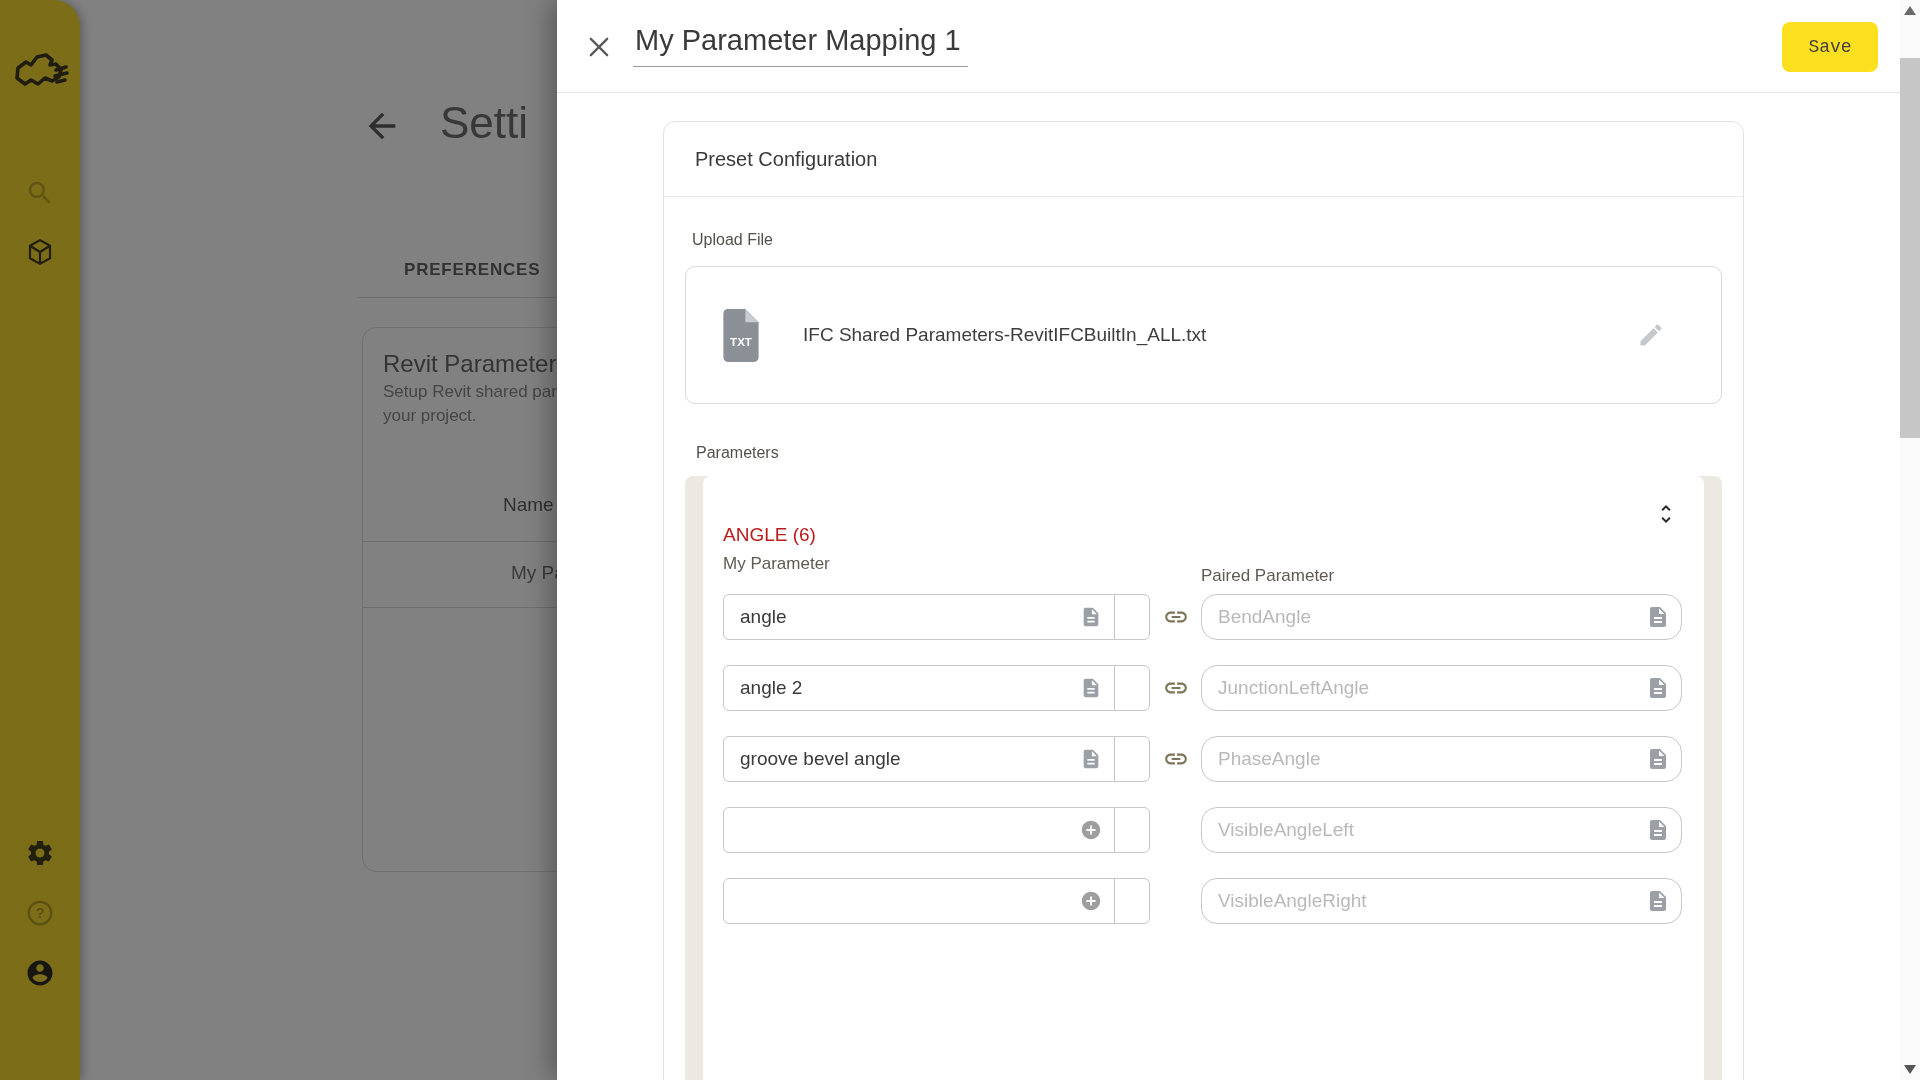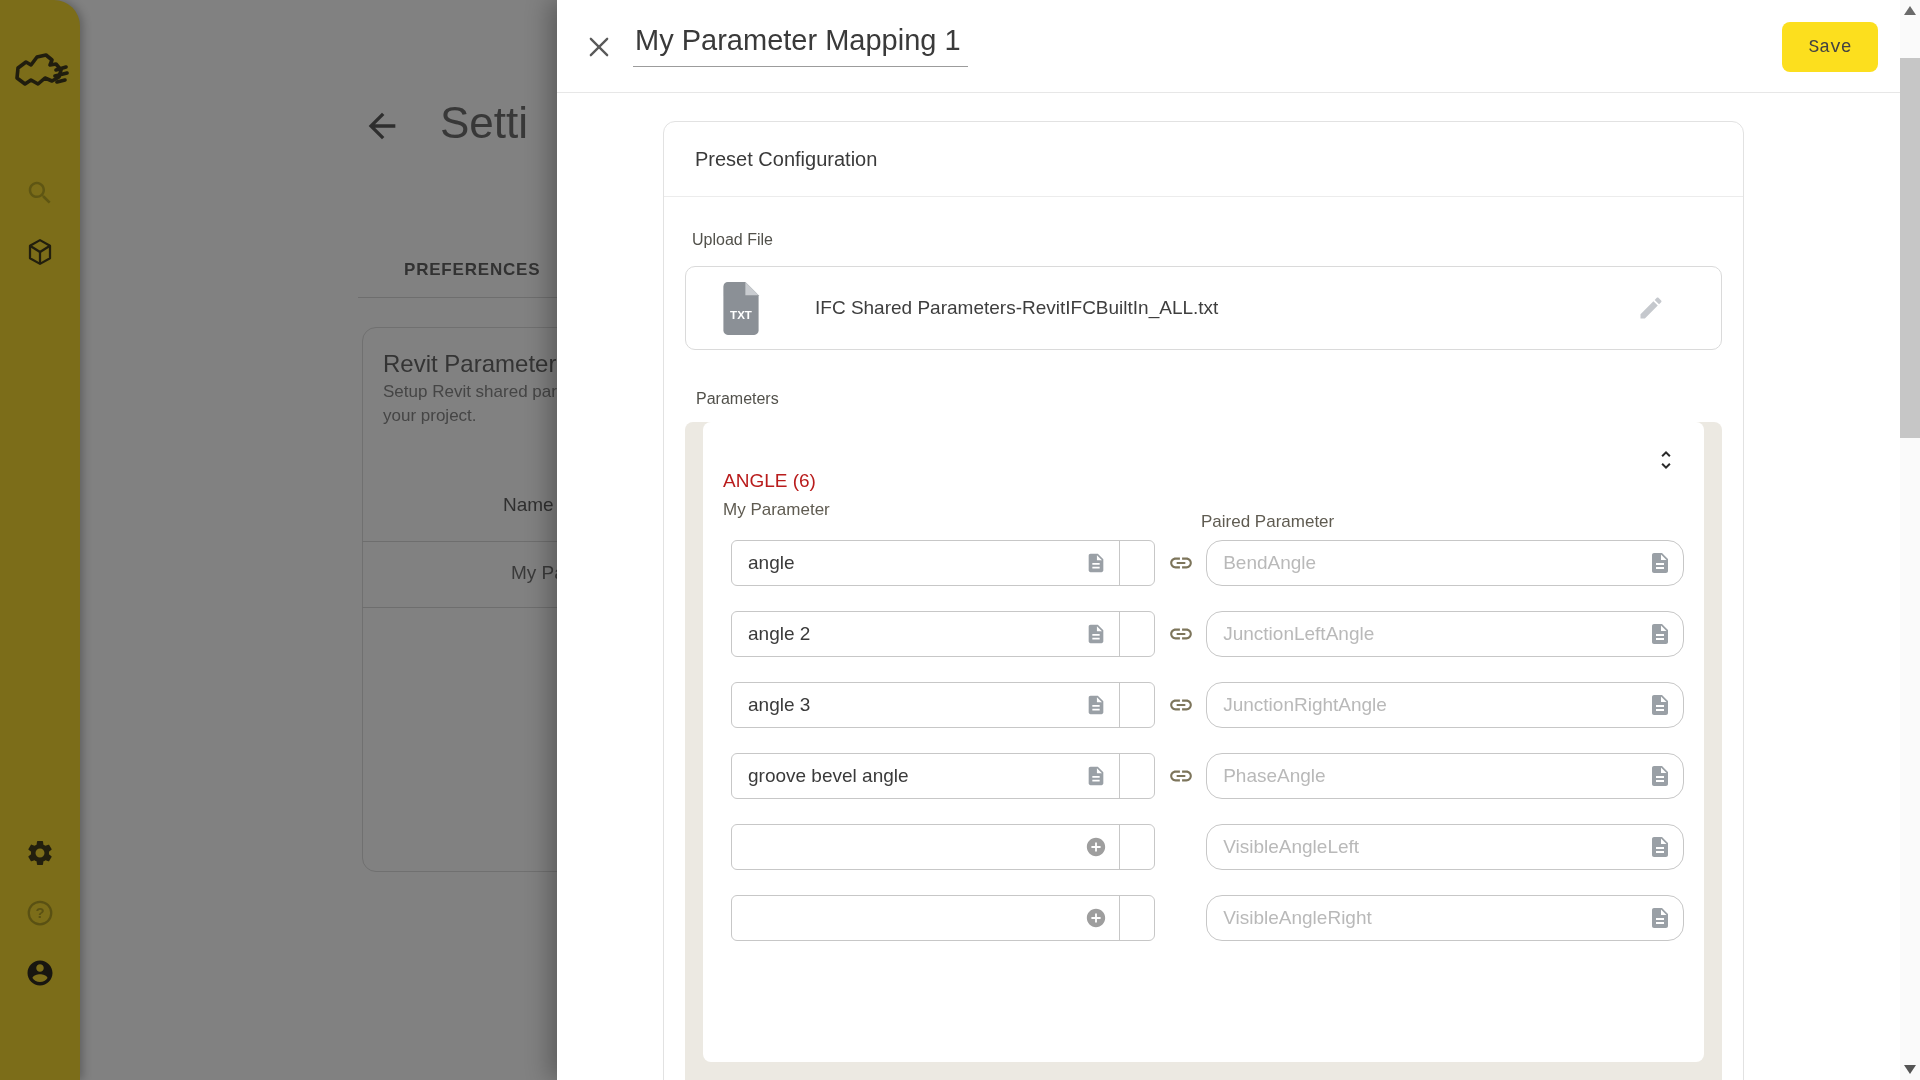--- a/index.html
+++ b/index.html
@@ -39,39 +39,39 @@
                  font-family:"Liberation Sans", sans-serif; background:transparent; }
   .save-btn { position:absolute; right:42px; top:22px; width:96px; height:50px; background:#FCDF1E;
               border:none; border-radius:8px; font-size:18px; font-weight:500; color:#424242;
               cursor:pointer; font-family:Liberation Mono, monospace; }
 
   .preset-card { position:absolute; left:106px; top:121px; width:1081px; height:1010px;
                  border:1px solid #e2e2e2; border-radius:12px; background:#fff; overflow:hidden; }
   .preset-header { height:75px; display:flex; align-items:center; padding-left:31px;
                    border-bottom:1px solid #ececec; font-size:20px; color:#3a3a3a; }
   .upload-label { margin:34px 0 0 28px; font-size:16px; color:#52514b; }
-  .upload-card { margin:17px 21px 0 21px; height:84px; border:1px solid #dadada; border-radius:10px;
-                 display:flex; align-items:center;gap:12px; }
+  .upload-card { margin:17px 21px 0 21px; height:138px; border:1px solid #dadada; border-radius:10px;
+                 display:flex; align-items:center; }
   .txt-icon { margin-left:33px; flex:none; }
   .filename { margin-left:40px; font-size:19px; color:#3e3e3e; }
   .pencil-btn { margin-left:auto; margin-right:56px; width:28px; height:28px; color:#c5c8cd; cursor:pointer; }
   .params-label { margin:40px 0 0 32px; font-size:16px; color:#52514b; }
   .group-box { margin:14px 21px 0 21px; height:720px; background:#ECE9E2; border-radius:8px; overflow:hidden; }
   .group-header { height:74px; display:flex; align-items:center; justify-content:space-between;
                   padding:0 26px 0 19px; }
   .group-title { font-size:20px; color:#2f2c25; }
   .unfold-btn { width:26px; height:26px; color:#2b2b2b; cursor:pointer; }
   .angle-card { margin:0 18px; background:#ffffff; border-radius:8px; padding:14px 20px 30px 20px; height:640px; }
   .angle-header { height:50px; display:flex; align-items:center; justify-content:space-between; padding-right:4px; }
   .angle-title { font-size:19px; color:#b91c1c;margin-top:40px; }
   .cols-row { display:flex; margin-top:14px; margin-bottom:20px; }
   .col-my { width:427px; font-size:17px; color:#5f5b51; }
   .col-paired { margin-left:51px; width:481px; font-size:17px; color:#5f5b51; position:relative; top:12px; }
 
-  .param-row { display:flex; align-items:center; height:46px; margin-bottom:25px;margin-left:8px; }
+  .param-row { display:flex; align-items:center; height:46px; margin-bottom:25px; }
   .my-group { width:427px; height:46px; border:1px solid #c7c7c7; border-radius:6px;
               display:flex; align-items:center; overflow:hidden; background:#fff; }
   .my-group input { flex:1; min-width:0; border:none; outline:none; height:100%; padding-left:16px;
                     font-size:19px; color:#3a3a3a; font-family:"Liberation Sans", sans-serif; background:transparent; }
   .doc-slot { width:46px; height:100%; display:flex; align-items:center; justify-content:center;
               color:#9aa0a6; cursor:pointer; flex:none; }
   .plus-slot { color:#9e9e9e; }
   .group-divider { width:1px; height:100%; background:#c7c7c7; flex:none; }
   .end-spacer { width:34px; height:100%; flex:none; }
   .link-slot { width:51px; display:flex; align-items:center; justify-content:center;
@@ -255,63 +255,38 @@
           <div class="paired-wrap">
             <input type="text" placeholder="JunctionLeftAngle" style="">
             <span class="paired-doc">
               <svg width="24" height="24" viewBox="0 0 24 24" fill="currentColor">
                   <path d="M14 2H6c-1.1 0-1.99.9-1.99 2L4 20c0 1.1.89 2 1.99 2H18c1.1 0 2-.9 2-2V8l-6-6zm2 16H8v-2h8v2zm0-4H8v-2h8v2zm-3-5V3.5L18.5 9H13z"></path>
                 </svg>
             </span>
           </div>
         </div>
 
-        <div class="param-row">
-          <div class="my-group">
-            <input type="text" value="angle 3" style="">
+
+        <div class="param-row">
+          <div class="my-group">
+            <input type="text" value="groove bevel angle" style="">
             <span class="doc-slot">
               <svg width="22" height="22" viewBox="0 0 24 24" fill="currentColor">
                   <path d="M14 2H6c-1.1 0-1.99.9-1.99 2L4 20c0 1.1.89 2 1.99 2H18c1.1 0 2-.9 2-2V8l-6-6zm2 16H8v-2h8v2zm0-4H8v-2h8v2zm-3-5V3.5L18.5 9H13z"></path>
                 </svg>
             </span>
             <span class="group-divider"></span>
             <span class="end-spacer"></span>
           </div>
           <span class="link-slot">
             <svg width="26" height="26" viewBox="0 0 24 24" fill="currentColor">
                 <path d="M3.9 12c0-1.71 1.39-3.1 3.1-3.1h4V7H7c-2.76 0-5 2.24-5 5s2.24 5 5 5h4v-1.9H7c-1.71 0-3.1-1.39-3.1-3.1zM8 13h8v-2H8v2zm9-6h-4v1.9h4c1.71 0 3.1 1.39 3.1 3.1s-1.39 3.1-3.1 3.1h-4V17h4c2.76 0 5-2.24 5-5s-2.24-5-5-5z"></path>
               </svg>
           </span>
           <div class="paired-wrap">
-            <input type="text" placeholder="JunctionRightAngle" style="">
-            <span class="paired-doc">
-              <svg width="24" height="24" viewBox="0 0 24 24" fill="currentColor">
-                  <path d="M14 2H6c-1.1 0-1.99.9-1.99 2L4 20c0 1.1.89 2 1.99 2H18c1.1 0 2-.9 2-2V8l-6-6zm2 16H8v-2h8v2zm0-4H8v-2h8v2zm-3-5V3.5L18.5 9H13z"></path>
-                </svg>
-            </span>
-          </div>
-        </div>
-
-        <div class="param-row">
-          <div class="my-group">
-            <input type="text" value="groove bevel angle" style="">
-            <span class="doc-slot">
-              <svg width="22" height="22" viewBox="0 0 24 24" fill="currentColor">
-                  <path d="M14 2H6c-1.1 0-1.99.9-1.99 2L4 20c0 1.1.89 2 1.99 2H18c1.1 0 2-.9 2-2V8l-6-6zm2 16H8v-2h8v2zm0-4H8v-2h8v2zm-3-5V3.5L18.5 9H13z"></path>
-                </svg>
-            </span>
-            <span class="group-divider"></span>
-            <span class="end-spacer"></span>
-          </div>
-          <span class="link-slot">
-            <svg width="26" height="26" viewBox="0 0 24 24" fill="currentColor">
-                <path d="M3.9 12c0-1.71 1.39-3.1 3.1-3.1h4V7H7c-2.76 0-5 2.24-5 5s2.24 5 5 5h4v-1.9H7c-1.71 0-3.1-1.39-3.1-3.1zM8 13h8v-2H8v2zm9-6h-4v1.9h4c1.71 0 3.1 1.39 3.1 3.1s-1.39 3.1-3.1 3.1h-4V17h4c2.76 0 5-2.24 5-5s-2.24-5-5-5z"></path>
-              </svg>
-          </span>
-          <div class="paired-wrap">
             <input type="text" placeholder="PhaseAngle" style="">
             <span class="paired-doc">
               <svg width="24" height="24" viewBox="0 0 24 24" fill="currentColor">
                   <path d="M14 2H6c-1.1 0-1.99.9-1.99 2L4 20c0 1.1.89 2 1.99 2H18c1.1 0 2-.9 2-2V8l-6-6zm2 16H8v-2h8v2zm0-4H8v-2h8v2zm-3-5V3.5L18.5 9H13z"></path>
                 </svg>
             </span>
           </div>
         </div>
 
         <div class="param-row">

